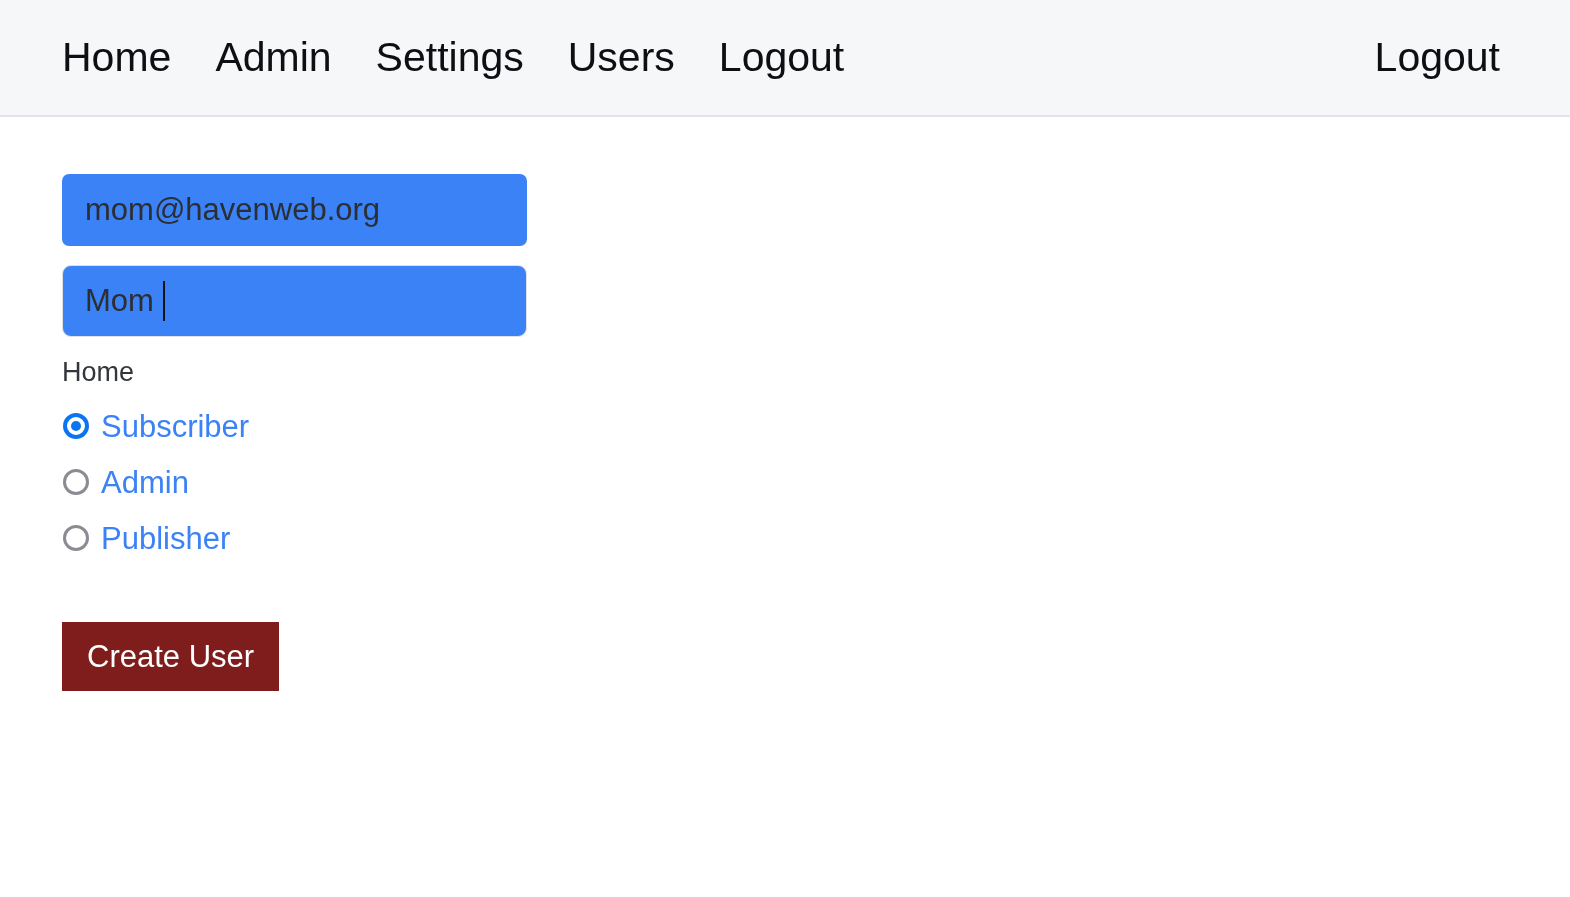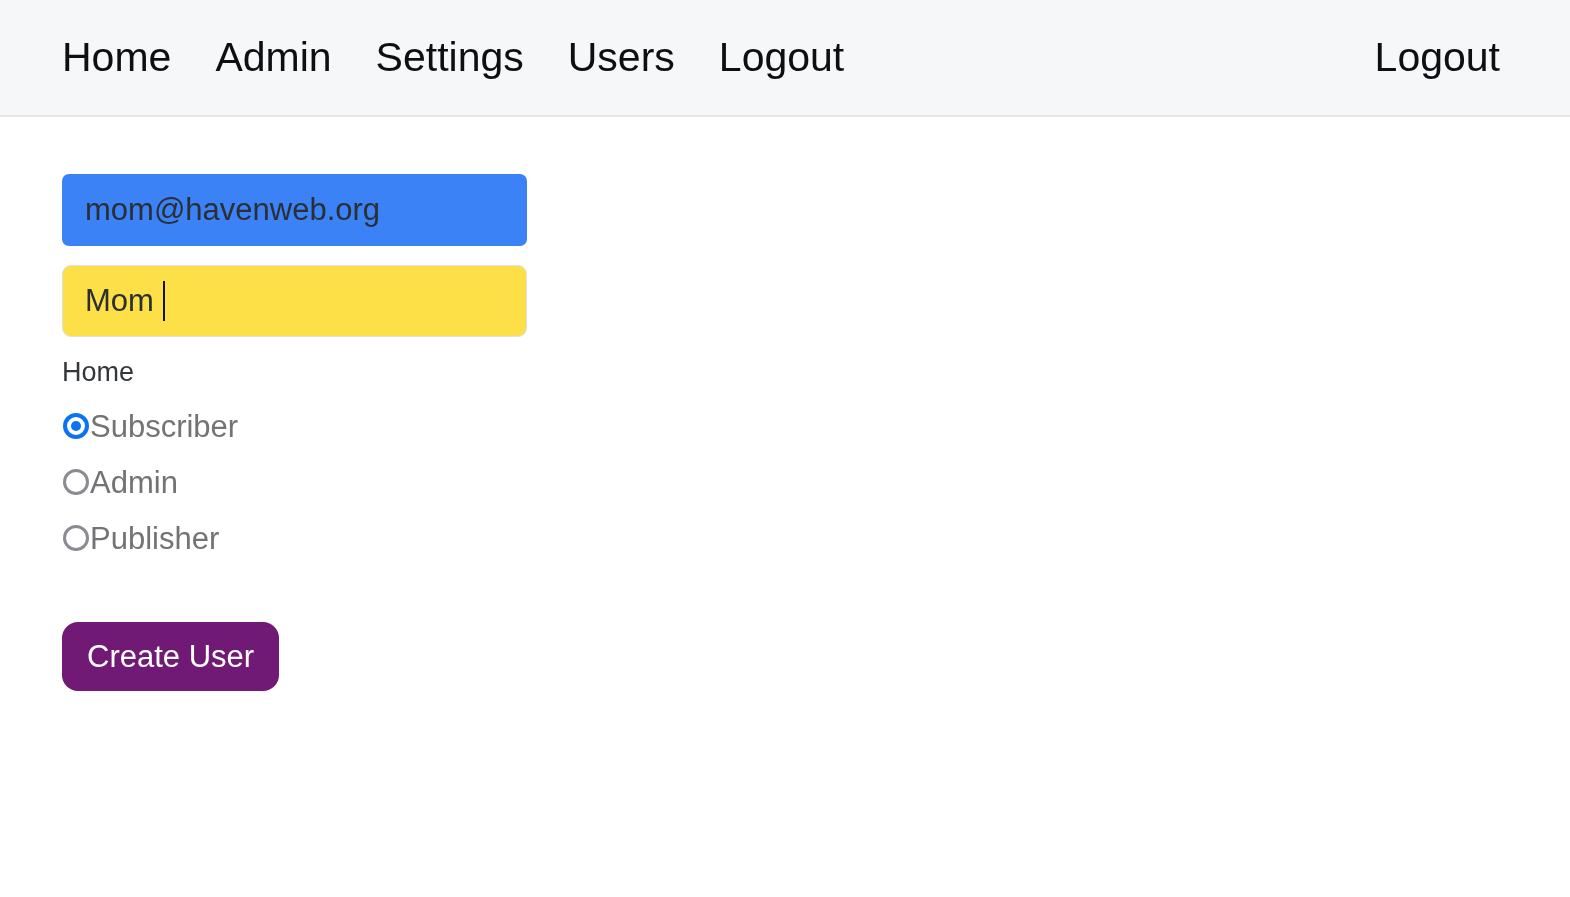--- a/index.html
+++ b/index.html
@@ -63,21 +63,21 @@
     padding: 0 22px;
     font-family: "Liberation Sans", sans-serif;
     font-size: 31px;
     color: #2b2e33;
     background: #3b82f6;
     border: 1px solid transparent;
     border-radius: 7px;
     outline: none;
   }
   .text-input.bordered {
-    background: #fde047;
+    background: #3b82f6;
     border: 1px solid #dfe1e5;
     border-radius: 9px;
   }
   
   .input-wrap {
     position: relative;
     width: 465px;
   }
   .caret {
     position: absolute;
@@ -117,39 +117,39 @@
     top: 4px;
     left: 4px;
     width: 10px;
     height: 10px;
     border-radius: 50%;
     background: #0b74f0;
   }
   .radio-label {
     font-size: 31px;
     line-height: 1;
-    color: #737373;
-    margin-left: 1px;
+    color: #3b82f6;
+    margin-left: 12px;
     white-space: nowrap;
     cursor: pointer;
   }
 
   
   .submit-btn {
     margin-top: 37px;
     display: inline-block;
     height: 69px;
     padding: 0 25px;
     font-family: "Liberation Sans", sans-serif;
     font-size: 31px;
     line-height: 69px;
     color: #ffffff;
-    background: #701a75;
+    background: #7f1d1d;
     border: none;
-    border-radius: 16px;
+    border-radius: 0;
     cursor: pointer;
   }
 </style>
 </head>
 <body>
 
 <div class="navbar">
   <div class="nav-left">
     <a class="nav-link" href="#">Home</a>
     <a class="nav-link" href="#">Admin</a>

